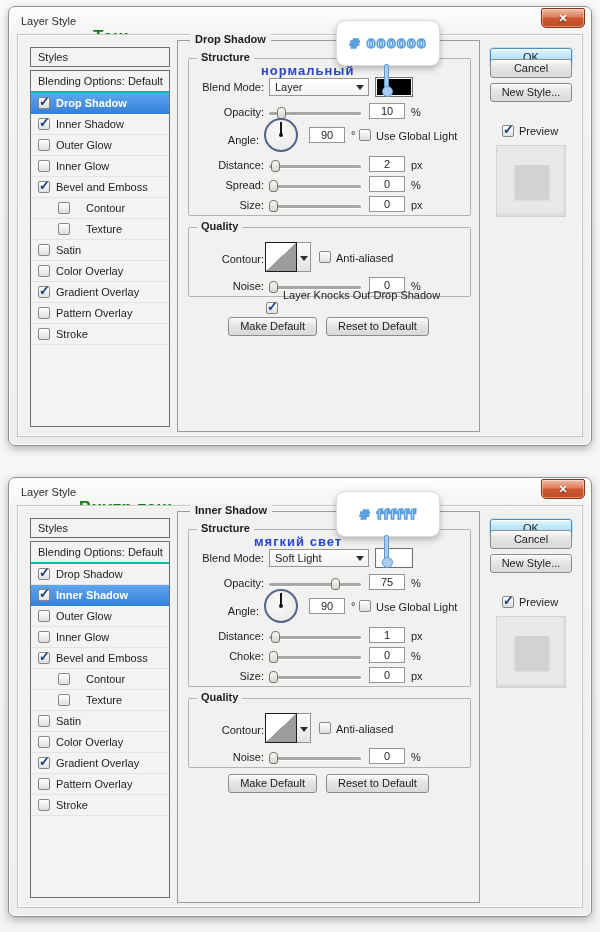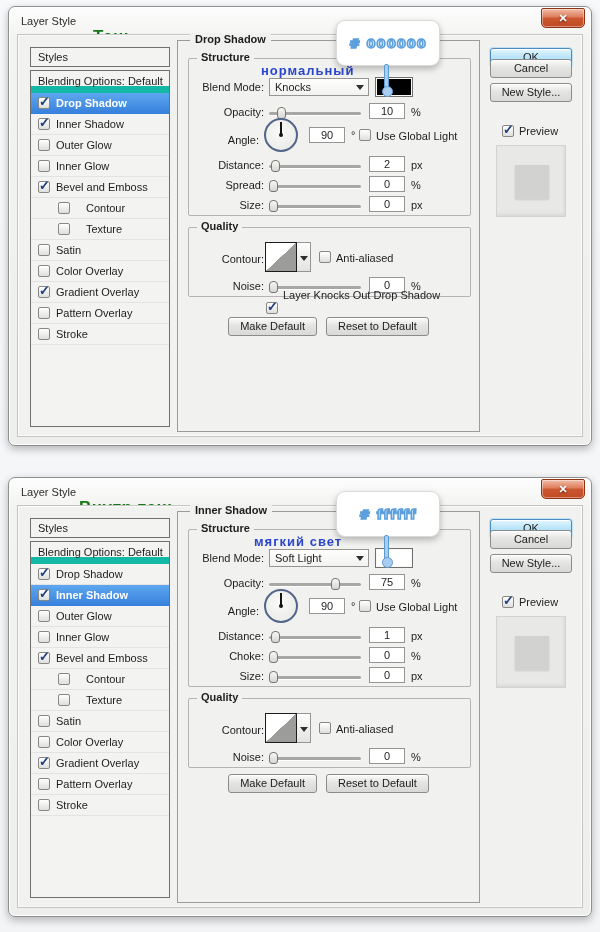--- a/index.html
+++ b/index.html
@@ -39,21 +39,21 @@
   
   .sidebar { position:absolute; left:12px; top:12px; width:140px; height:380px; }
   .side-header {
     height:20px; border:1px solid #6f6f6f; background:#f3f3f1;
     line-height:18px; padding-left:7px;
   }
   .side-list {
     position:absolute; top:23px; left:0; right:0; bottom:0;
     border:1px solid #6f6f6f; background:#f3f3f1; overflow:hidden;
   }
-  .blend-opts { height:22px; line-height:21px; padding-left:7px; border-bottom:7px solid #14b8a6; }
+  .blend-opts { height:22px; line-height:21px; padding-left:7px; border-bottom:2px solid #14b8a6; }
   .side-row {
     height:21px; padding-left:7px; border-bottom:1px solid #e3e3e1;
     display:flex; align-items:center; gap:6px; position:relative;
   }
   .side-row.indent { padding-left:27px;gap:16px; }
   .side-row.selected {
     background: linear-gradient(#5ea7ef,#3881dd);
     color:#fff; font-weight:bold; border-bottom-color:#3881dd;
   }
   
@@ -251,21 +251,21 @@
     </div>
 
     <div class="main-panel">
       <span class="panel-title">Drop Shadow</span>
 
       <div class="groupbox gb-structure">
         <span class="gb-title">Structure</span>
 
         <span class="g-label" style="top:22px">Blend Mode:</span>
         <div class="dropdown">
-          <span>Knocks</span>
+          <span>Layer</span>
           <span class="dd-arrow"></span>
         </div>
         <div class="swatch" style="background: rgb(0, 0, 0);"></div>
 
         <span class="g-label" style="top:47px">Opacity:</span>
         <div class="track" style="top:53px">
             <span class="thumb" style="left: 8px;"></span>
           </div>
         <span class="field" style="top:44px">10</span>
         <span class="unit" style="top:47px">%</span>

